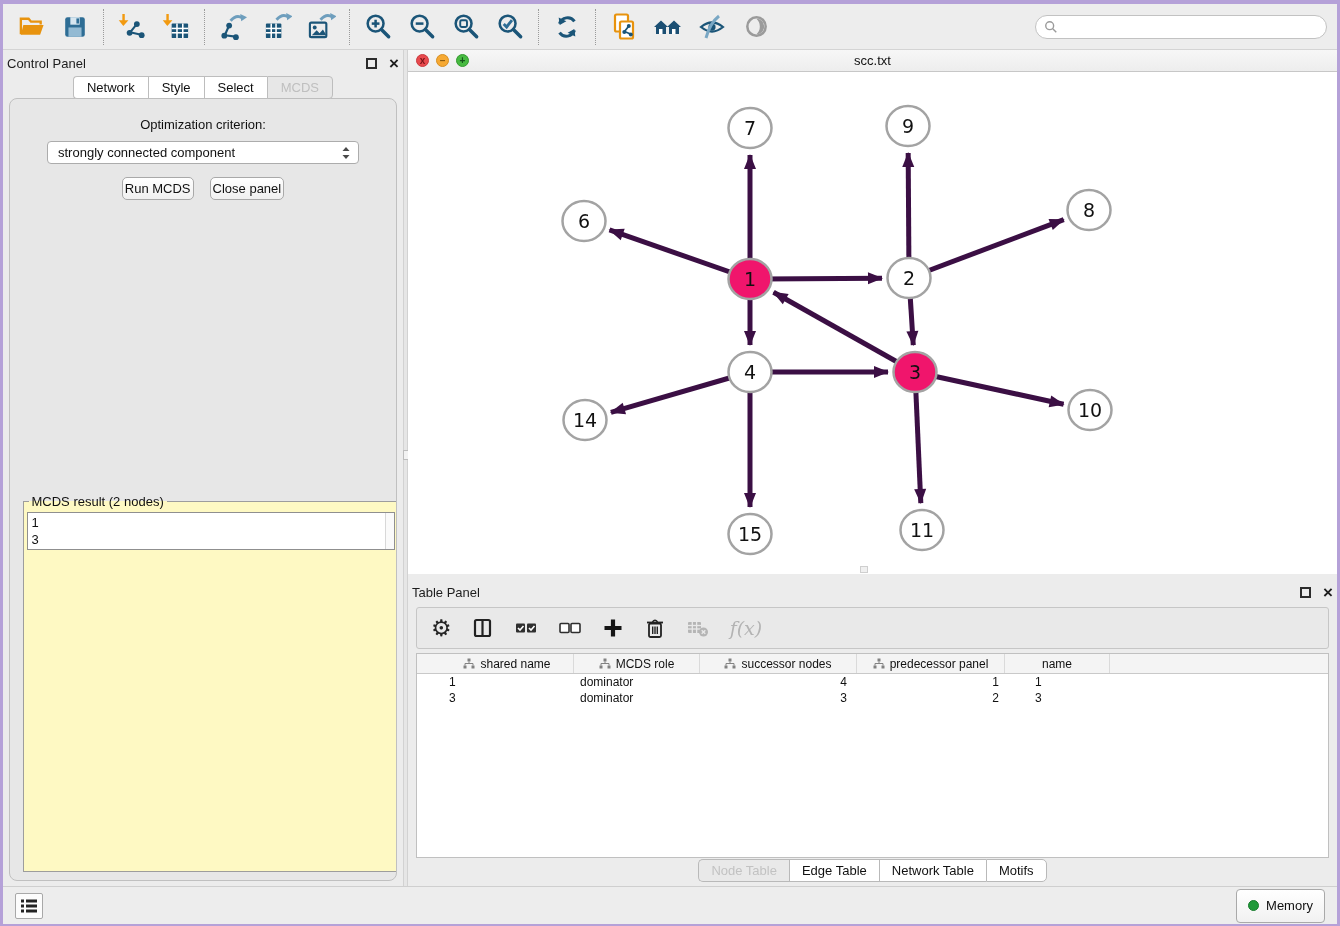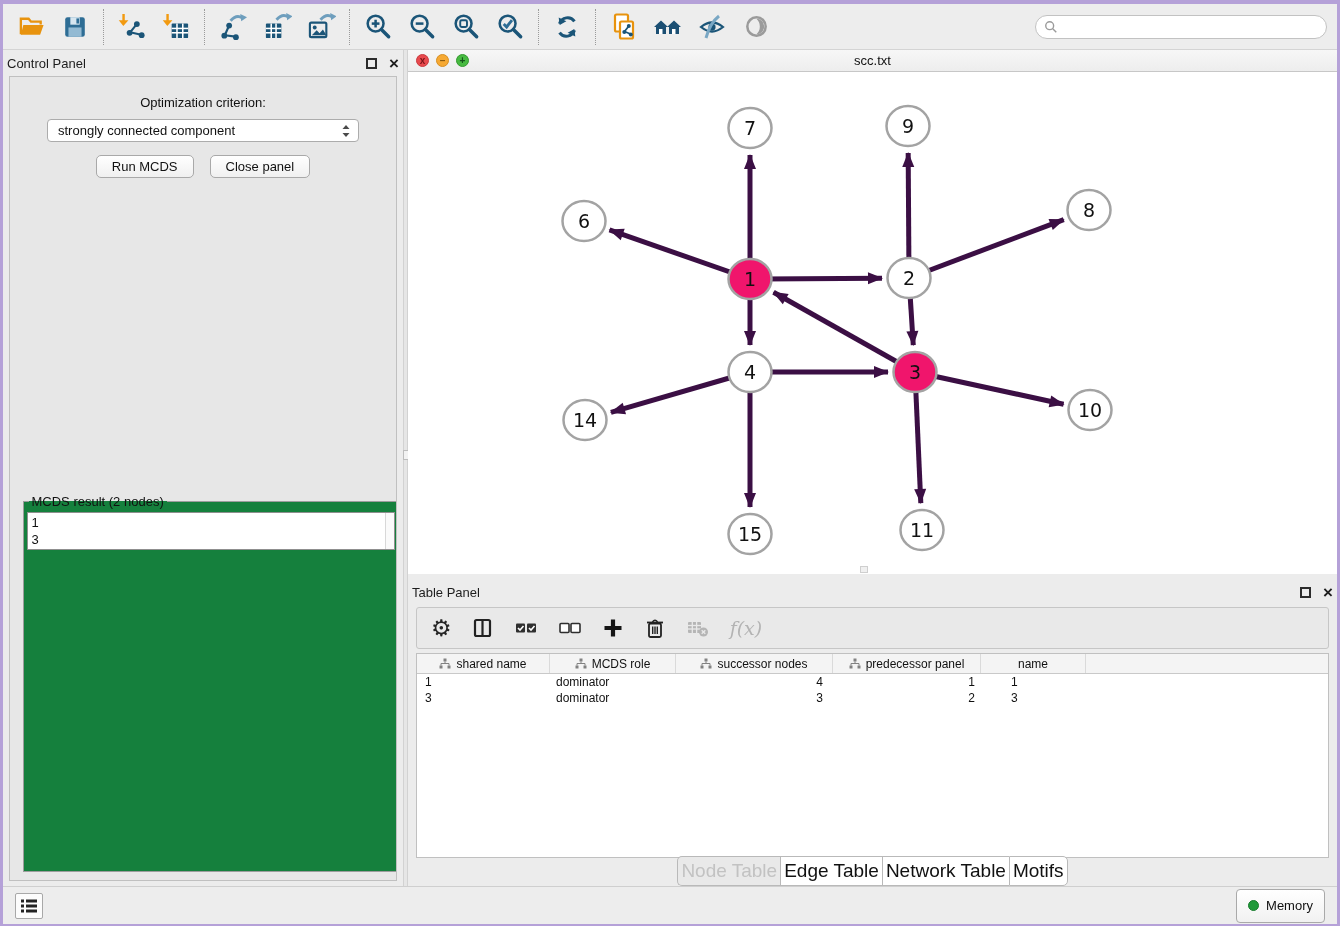--- a/index.html
+++ b/index.html
@@ -38,33 +38,33 @@
   .panel-header .spacer{ flex:1; }
   .float-btn{ width:11px; height:11px; border:2px solid #2c2c2c; display:inline-block; margin-right:12px;}
   .close-btn{ font-size:17px; font-weight:700; color:#1c1c1c; line-height:11px; }
 
   .cp-tabs{ display:flex; justify-content:center; position:relative; z-index:2; margin-bottom:-1px; flex:0 0 auto;}
   .cp-tab{ font-size:13px; padding:3px 13px 3px 13px; background:#ffffff; border:1px solid #bdbdbd; border-right:none; color:#111;}
   .cp-tab:first-child{ border-top-left-radius:4px; border-bottom-left-radius:4px;}
   .cp-tab:last-child{ border-right:1px solid #bdbdbd; border-top-right-radius:4px; border-bottom-right-radius:4px;}
   .cp-tab.active{ background:#e7e7e7; color:#bfbfbf; }
 
-  .cp-content{ flex:1; margin:0 6px 5px 6px; border:1px solid #c0c0c0; border-radius:0;
+  .cp-content{ flex:1; margin:0 6px 5px 6px; border:1px solid #c0c0c0; border-radius:8px;
     background:#e7e7e7; display:flex; flex-direction:column; align-items:center; overflow:hidden;}
   .opt-label{ margin-top:18px; font-size:13px; color:#111;}
   .dropdown{ margin-top:9px; width:312px; height:23px; background:#fff; border:1px solid #acacac; border-radius:4px;
     display:flex; align-items:center; padding:0 6px 0 10px; font-size:13px; color:#111;}
   .dropdown .dd-text{ flex:1; }
   .btn-row{ margin-top:13px; display:flex; gap:16px;}
-  .push-btn{ height:23px; padding:0 15px; font-size:13px; color:#111; font-family:"Liberation Sans",sans-serif;
+  .push-btn{ height:23px; padding:0 2px; font-size:13px; color:#111; font-family:"Liberation Sans",sans-serif;
     background:linear-gradient(#ffffff,#f0f0f0); border:1px solid #a9a9a9; border-radius:5px;}
   .cp-spacer{ flex:1; }
 
   .result-fieldset{ width:376px; height:378px; border:1px solid #9d9d9d; margin-bottom:8px; padding:3px;
-    background:#15803d; flex:0 0 auto;margin-left:15px;}
+    background:#fef9c3; flex:0 0 auto;margin-left:15px;}
   .result-fieldset legend{ font-size:13px; color:#111; padding:0 3px; margin-left:2px;}
   .result-inner{ width:100%; height:100%; background:#fff; border:1px solid #8f8f8f; display:flex;}
   .result-text{ flex:1; font-size:13px; line-height:17px; padding:1px 4px; white-space:pre; color:#111;}
   .result-scrollbar{ width:9px; background:#fafafa; border-left:1px solid #d8d8d8;}
 
   
   .v-splitter{ width:5px; background:#e6e6e6; border-left:1px solid #d2d2d2; border-right:1px solid #d2d2d2; position:relative; flex:0 0 auto;}
   .v-splitter .grip{ position:absolute; top:400px; left:-1px; width:7px; height:10px; background:#f2f2f2; border:1px solid #bdbdbd;}
   .h-splitter{ height:5px; background:#ececec; position:relative; flex:0 0 auto;}
 
@@ -89,26 +89,26 @@
     display:flex; align-items:center; gap:20px; padding:0 14px; flex:0 0 auto;}
   .tp-icon{ display:flex; align-items:center; justify-content:center; height:26px;}
   .gear-glyph{ font-size:23px; color:#262626; line-height:24px;}
   .fx-glyph{ font-family:"DejaVu Serif",serif; font-style:italic; font-size:19px; color:#b3b3b3;}
 
   .tp-table{ margin:0 8px; flex:1; border:1px solid #c0c0c0; background:#fff; display:flex; flex-direction:column; overflow:hidden;}
   .thead{ display:flex; height:20px; background:#f4f4f4; border-bottom:1px solid #c9c9c9; flex:0 0 auto;}
   .th{ display:flex; align-items:center; justify-content:center; gap:5px; font-size:12px; color:#111; border-right:1px solid #dadada;}
   .trow{ display:flex; height:16px; align-items:center; font-size:12px; color:#111;}
   .tcell{ height:16px; line-height:16px; overflow:hidden;}
-  .c0{ width:133px;} .c1{ width:126px;} .c2{ width:157px;} .c3{ width:148px;} .c4{ width:105px;}
+  .c0{ width:133px;margin-left:24px;} .c1{ width:126px;} .c2{ width:157px;} .c3{ width:148px;} .c4{ width:105px;}
   .a-left.c0{ padding-left:8px;} .a-left.c1{ padding-left:6px;} .a-left.c4{ padding-left:30px;}
   .a-right{ text-align:right;} .a-right.c2{ padding-right:10px;} .a-right.c3{ padding-right:6px;}
 
   .tp-tabs{ height:28px; display:flex; justify-content:center; align-items:center; flex:0 0 auto; padding-bottom:3px;}
-  .tp-tab{ font-size:19px; padding:3px 3px; background:#fff; border:1px solid #b9b9b9; border-right:none; color:#111;}
+  .tp-tab{ font-size:13px; padding:3px 12px; background:#fff; border:1px solid #b9b9b9; border-right:none; color:#111;}
   .tp-tab:first-child{ border-top-left-radius:5px; border-bottom-left-radius:5px;}
   .tp-tab:last-child{ border-right:1px solid #b9b9b9; border-top-right-radius:5px; border-bottom-right-radius:5px;}
   .tp-tab.active{ background:#e9e9e9; color:#c2c2c2;}
 
   
   .statusbar{ height:38px; background:#ededed; border-top:1px solid #cfcfcf; display:flex; align-items:center;
     padding:0 12px; flex:0 0 auto;}
   .list-btn{ width:28px; height:26px; background:#fcfcfc; border:1px solid #a8a8a8; border-radius:2px;
     display:flex; align-items:center; justify-content:center;}
   .memory-btn{ margin-left:auto; height:34px; background:linear-gradient(#ffffff,#f1f1f1); border:1px solid #a9a9a9;
@@ -293,20 +293,26 @@
 
   <div class="main">
 
     <div class="control-panel">
       <div class="panel-header">
         <span>Control Panel</span>
         <span class="spacer"></span>
         <span class="float-btn"></span>
         <span class="close-btn">×</span>
       </div>
+      <div class="cp-tabs" id="cp-tabs">
+          <div class="cp-tab">Network</div>
+          <div class="cp-tab">Style</div>
+          <div class="cp-tab">Select</div>
+          <div class="cp-tab active">MCDS</div>
+        </div>
       <div class="cp-content">
         <div class="opt-label">Optimization criterion:</div>
         <div class="dropdown">
           <span class="dd-text">strongly connected component</span>
           <svg width="12" height="16" viewBox="0 0 12 16">
               <path d="M2.5 6 L6 2 L9.5 6 Z" fill="#4a4a4a"></path>
               <path d="M2.5 10 L6 14 L9.5 10 Z" fill="#4a4a4a"></path>
             </svg>
         </div>
         <div class="btn-row">

